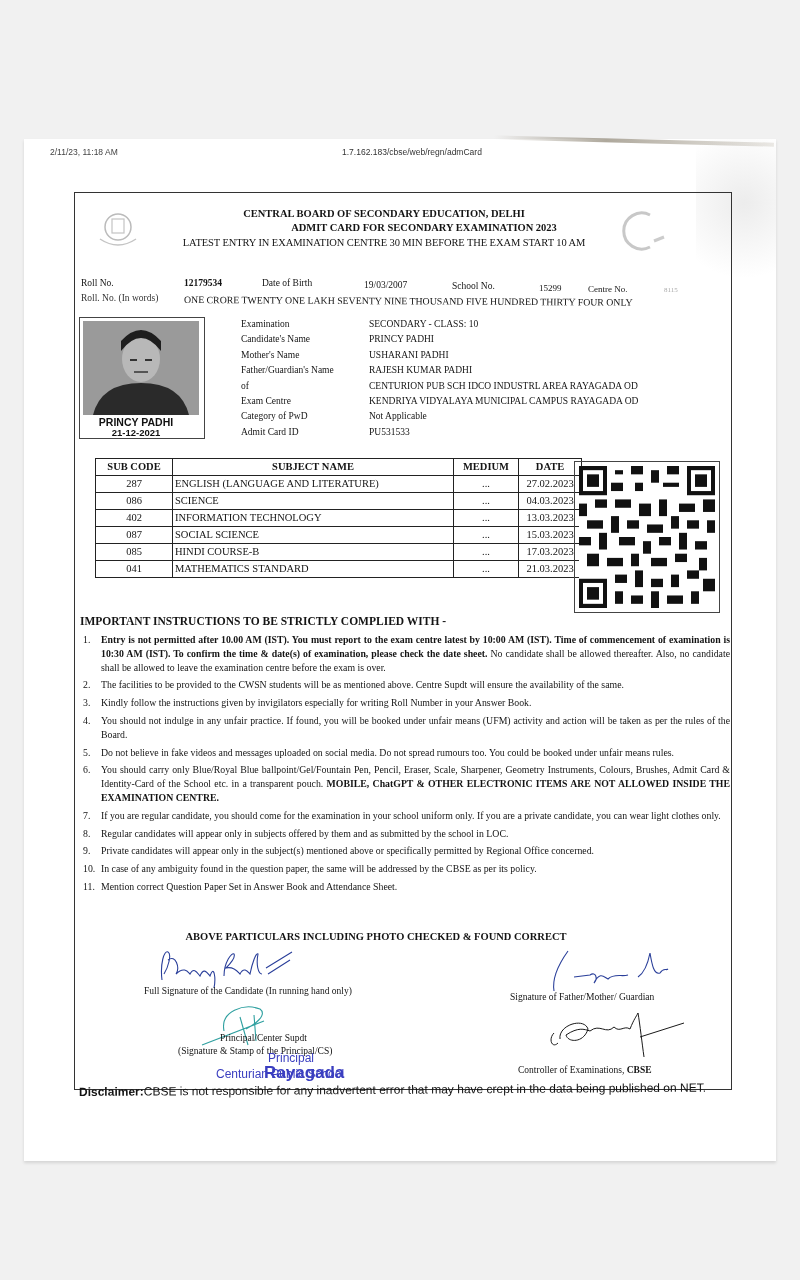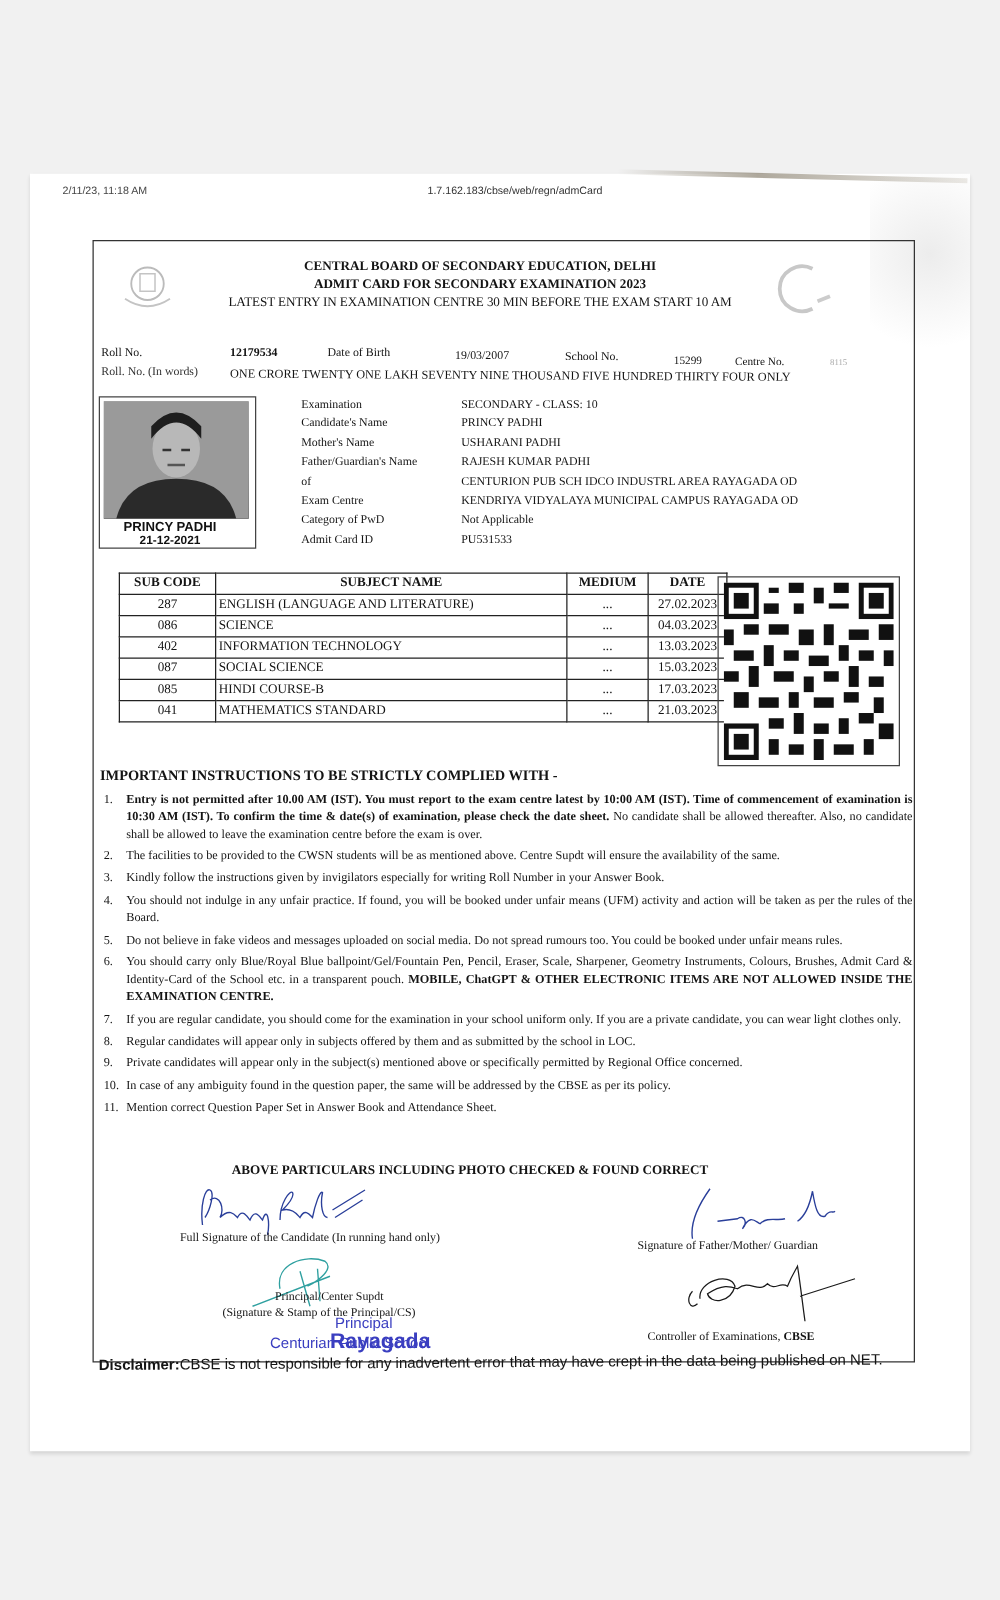--- a/index.html
+++ b/index.html
@@ -6,21 +6,21 @@
   body{width:800px;height:1280px;background:#f1f1f1;position:relative;overflow:hidden;font-family:"Liberation Serif","DejaVu Serif",serif;color:#141414;}
   .sheet{position:absolute;left:24px;top:139px;width:752px;height:1022px;background:#fff;box-shadow:0 2px 3px rgba(0,0,0,0.12);}
   .print-hdr{position:absolute;top:8px;font-family:"Liberation Sans","DejaVu Sans",sans-serif;font-size:8.5px;color:#444;}
   .print-date{left:26px;}
   .print-url{left:318px;color:#333;}
   .frame{position:absolute;left:50px;top:53px;width:656px;height:896px;border:1px solid #333;}
   .logo{position:absolute;left:70px;top:70px;width:48px;height:42px;}
   .rlogo{position:absolute;left:596px;top:68px;width:50px;height:48px;}
   .title{position:absolute;left:100px;width:520px;text-align:center;}
   .t1{top:69px;font-weight:bold;font-size:10.5px;}
-  .t2{top:83px;font-weight:bold;font-size:10.5px;}
+  .t2{top:83px;font-weight:bold;font-size:10.5px;padding-left:40px;}
   .t3{top:98px;font-size:10.5px;letter-spacing:-0.1px;}
   .t4{top:114px;font-size:10.5px;}
   .row{position:absolute;font-size:9.5px;white-space:nowrap;}
   .b{font-weight:bold;}
   .photo{position:absolute;left:55px;top:178px;width:124px;height:120px;border:1px solid #444;background:#fff;}
   .photo-img{position:absolute;left:3px;top:3px;width:116px;height:94px;background:linear-gradient(180deg,#8a8a8a 0%,#6a6a6a 60%,#3a3a3a 100%);overflow:hidden;}
   .photo-name{position:absolute;left:0;top:99px;width:112px;text-align:center;font-family:"Liberation Sans","DejaVu Sans",sans-serif;font-weight:bold;font-size:10.5px;line-height:10px;color:#111;}
   .details{position:absolute;left:217px;top:180px;font-size:9.5px;}
   .drow{height:15.4px;display:flex;white-space:nowrap;}
   .dl{width:128px;}

